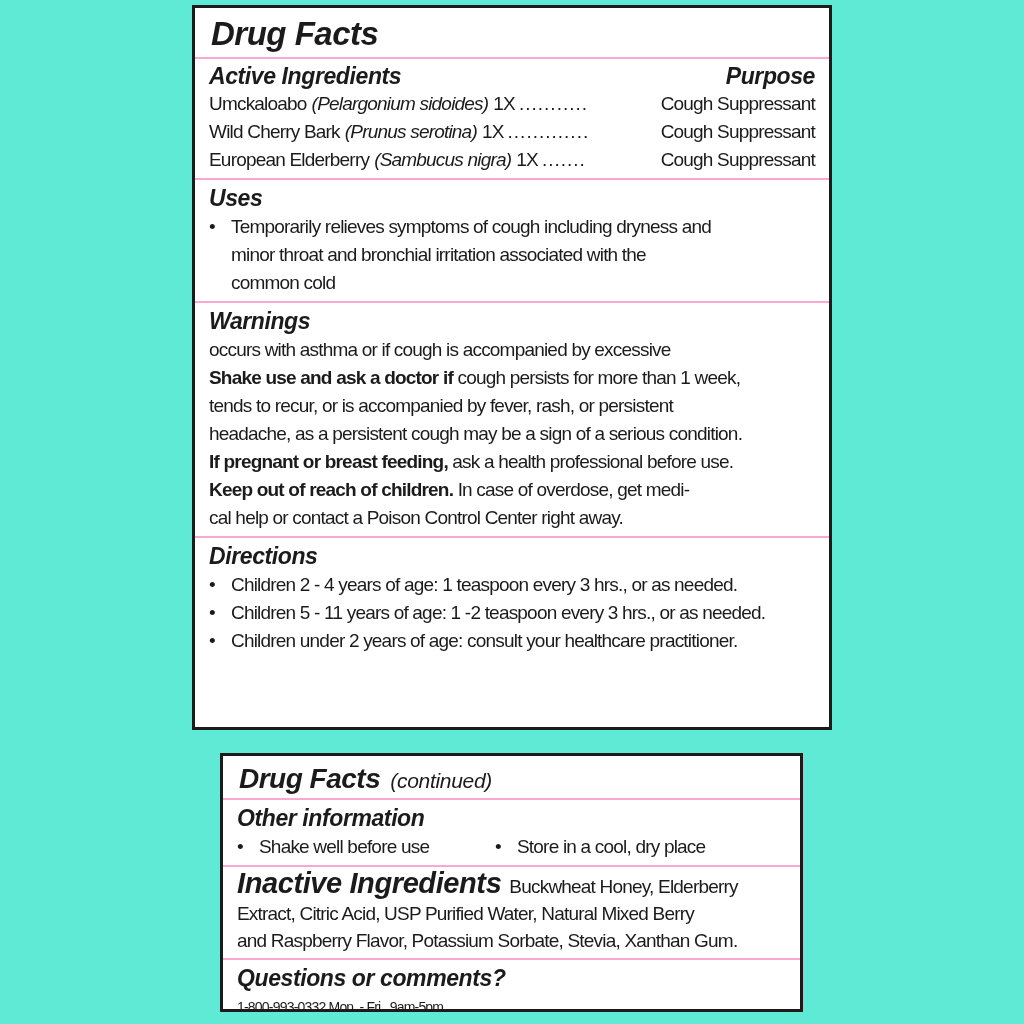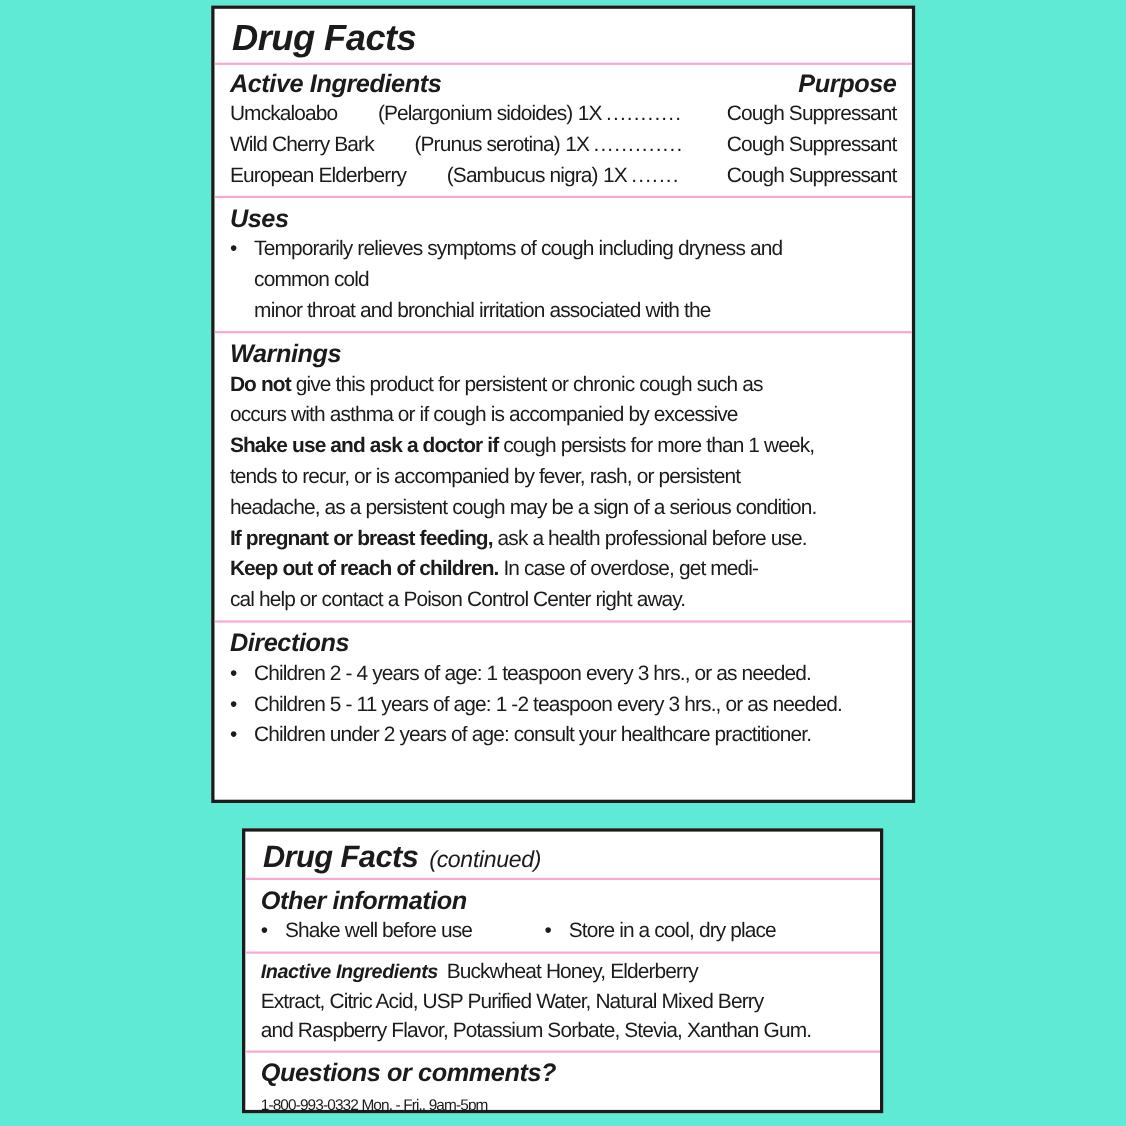--- a/index.html
+++ b/index.html
@@ -43,40 +43,40 @@
     font-size: 23px; font-weight: bold; font-style: italic;
     letter-spacing: -0.4px; line-height: 30px; display: inline-block;
   }
   .hrow { display: flex; justify-content: space-between; align-items: baseline; line-height: 28px; }
   .hrow .heading { line-height: 28px; }
 
   .body-line { font-size: 19px; line-height: 28px; letter-spacing: -0.8px; white-space: nowrap; }
 
   .ing-row { display: flex; align-items: baseline; font-size: 19px; line-height: 28px; letter-spacing: -0.8px; }
   .ing-name { white-space: nowrap; margin-right: 5px; }
-  .ing-species { white-space: nowrap; margin-right: 5px; margin-left: 32px; }
+  .ing-species { white-space: nowrap; font-style: italic; margin-right: 5px; }
   .ing-strength { white-space: nowrap; margin-right: 4px; }
   .leader { flex: 1; overflow: hidden; white-space: nowrap; letter-spacing: 1px; }
   .ing-purpose { white-space: nowrap; }
 
   .bullet-item { display: flex; align-items: flex-start; }
   .bullet {
     width: 16px; flex: 0 0 16px; font-size: 19px; line-height: 28px; margin-right: 6px;
   }
   .blines { flex: 1; }
 
   .wline { font-size: 19px; line-height: 28px; letter-spacing: -0.8px; white-space: nowrap; }
   .wline b { letter-spacing: -0.8px; }
 
   .other-row { display: flex; align-items: baseline; }
   .other-item { display: flex; align-items: flex-start; }
   .other-item.first { flex: 0 0 258px; }
 
   .iline { font-size: 19px; line-height: 27px; letter-spacing: -0.8px; white-space: nowrap; }
-  .iline .heading.inline { font-size: 18px; line-height: 27px; margin-right: 8px; vertical-align: baseline; }
+  .iline .heading.inline { font-size: 29px; line-height: 27px; margin-right: 8px; vertical-align: baseline; }
 
   .phone-line { font-size: 14px; line-height: 28px; letter-spacing: -0.8px; }
 </style>
 </head>
 <body>
 
 <div class="page">
 
   <section class="panel panel-main">
 
@@ -111,29 +111,28 @@
         <span class="ing-purpose">Cough Suppressant</span>
       </div>
     </div>
 
     <div class="sec">
       <div><span class="heading">Uses</span></div>
       <div class="bullet-item">
         <span class="bullet">•</span>
         <div class="blines">
           <div class="body-line">Temporarily relieves symptoms of cough including dryness and</div>
+          <div class="body-line">minor throat and bronchial irritation associated with the</div>
           <div class="body-line">common cold</div>
-          <div class="body-line">minor throat and bronchial irritation associated with the</div>
         </div>
       </div>
     </div>
 
     <div class="sec">
       <div><span class="heading">Warnings</span></div>
-      <div class="wline"><b>Do not</b><span> give this product for persistent or chronic cough such as</span></div>
       <div class="wline"><b></b><span>occurs with asthma or if cough is accompanied by excessive</span></div>
       <div class="wline"><b>Shake use and ask a doctor if</b><span> cough persists for more than 1 week,</span></div>
       <div class="wline"><b></b><span>tends to recur, or is accompanied by fever, rash, or persistent</span></div>
       <div class="wline"><b></b><span>headache, as a persistent cough may be a sign of a serious condition.</span></div>
       <div class="wline"><b>If pregnant or breast feeding,</b><span> ask a health professional before use.</span></div>
       <div class="wline"><b>Keep out of reach of children.</b><span> In case of overdose, get medi-</span></div>
       <div class="wline"><b></b><span>cal help or contact a Poison Control Center right away.</span></div>
     </div>
 
     <div class="sec">

